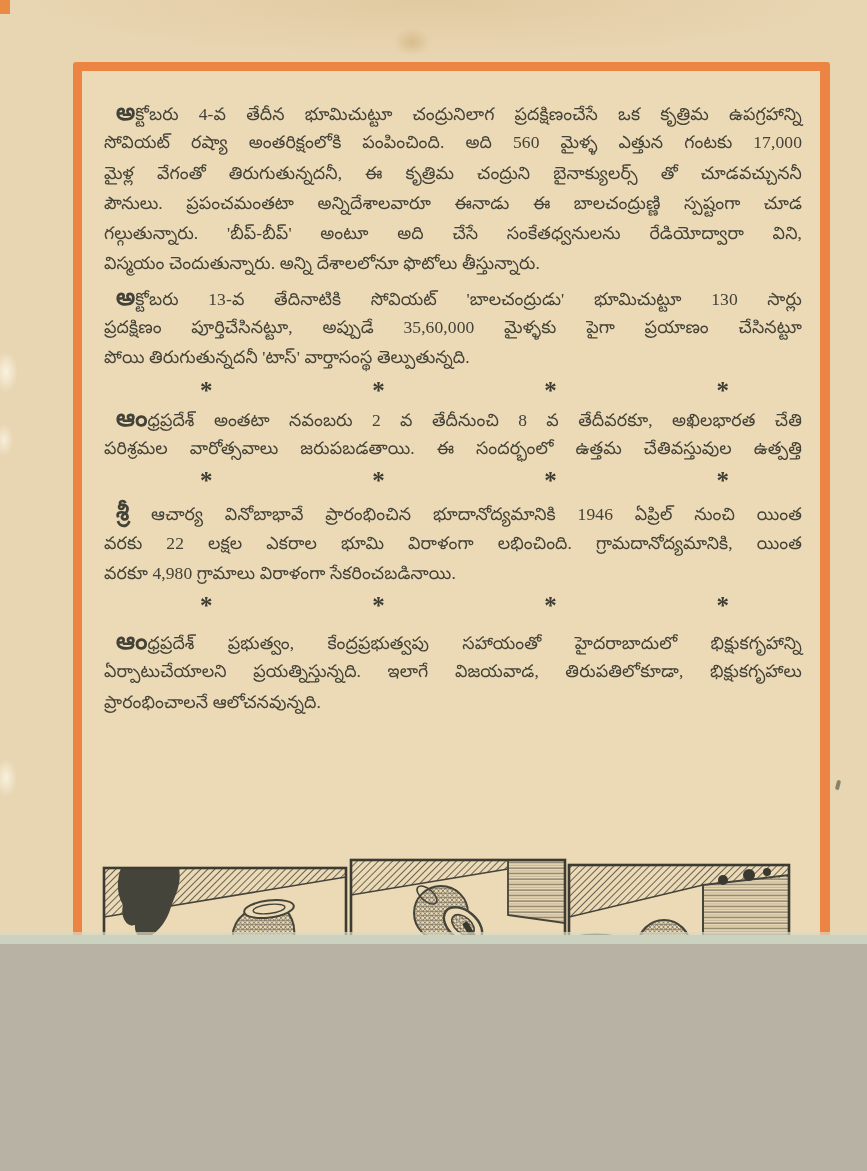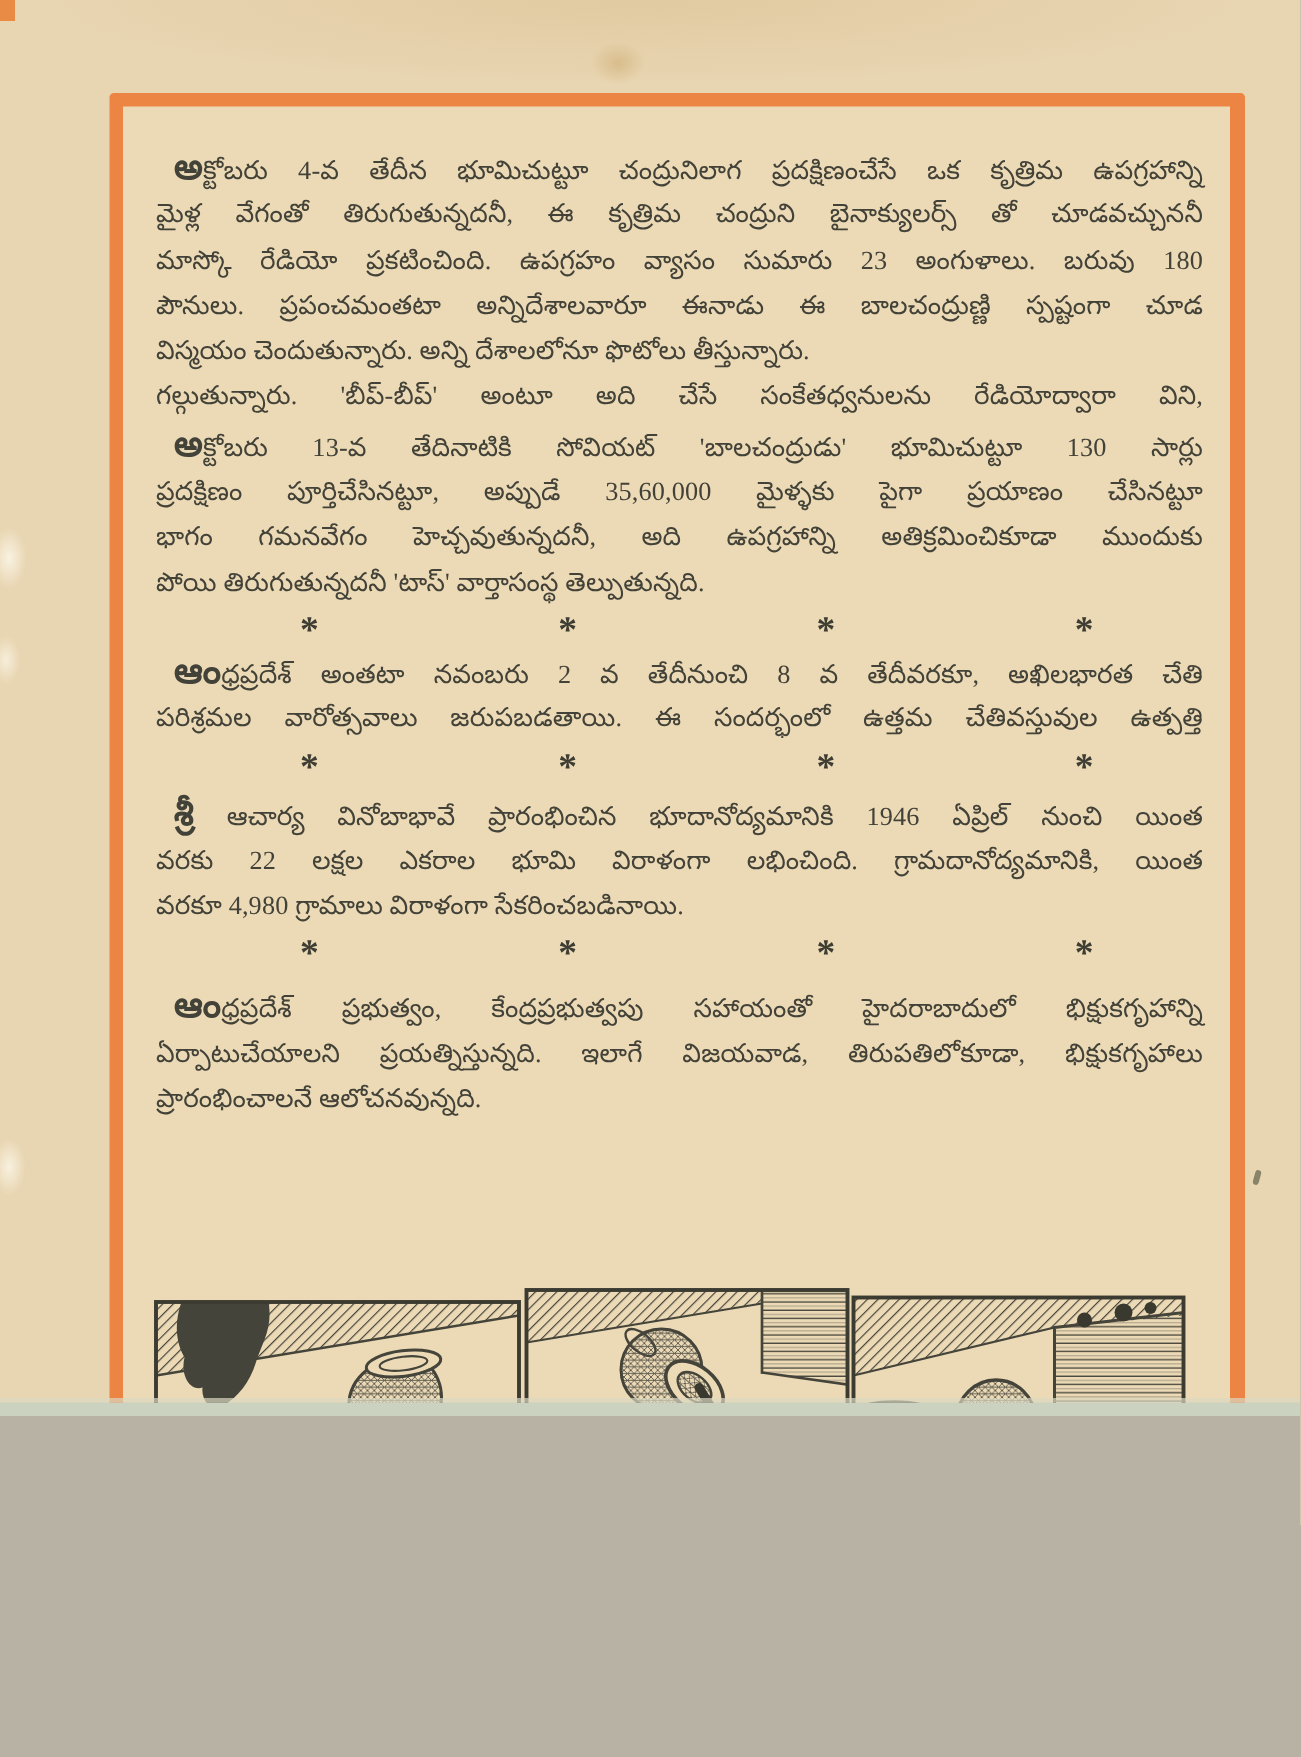--- a/index.html
+++ b/index.html
@@ -48,31 +48,30 @@
 
 <div class="scan">
   <div class="corner-chip"></div>
   <div class="frame"></div>
   <div class="speck"></div>
 
   <div class="text-block">
 
     <div class="para p1">
       <div class="tline first"><span class="pinitial">అ</span><span>క్టోబరు 4-వ తేదీన భూమిచుట్టూ చంద్రునిలాగ ప్రదక్షిణంచేసే ఒక కృత్రిమ ఉపగ్రహాన్ని</span></div>
+      <div class="tline">సోవియట్ రష్యా అంతరిక్షంలోకి పంపించింది. అది 560 మైళ్ళ ఎత్తున గంటకు 17,000</div>
       <div class="tline">మైళ్ల వేగంతో తిరుగుతున్నదనీ, ఈ కృత్రిమ చంద్రుని బైనాక్యులర్స్ తో చూడవచ్చుననీ</div>
-      <div class="tline">మాస్కో రేడియో ప్రకటించింది. ఉపగ్రహం వ్యాసం సుమారు 23 అంగుళాలు. బరువు 180</div>
       <div class="tline">పౌనులు. ప్రపంచమంతటా అన్నిదేశాలవారూ ఈనాడు ఈ బాలచంద్రుణ్ణి స్పష్టంగా చూడ</div>
+      <div class="tline">గల్గుతున్నారు. 'బీప్-బీప్' అంటూ అది చేసే సంకేతధ్వనులను రేడియోద్వారా విని,</div>
       <div class="tline end">విస్మయం చెందుతున్నారు. అన్ని దేశాలలోనూ ఫొటోలు తీస్తున్నారు.</div>
-      <div class="tline">గల్గుతున్నారు. 'బీప్-బీప్' అంటూ అది చేసే సంకేతధ్వనులను రేడియోద్వారా విని,</div>
     </div>
 
     <div class="para p2">
       <div class="tline first"><span class="pinitial">అ</span><span>క్టోబరు 13-వ తేదినాటికి సోవియట్ 'బాలచంద్రుడు' భూమిచుట్టూ 130 సార్లు</span></div>
       <div class="tline">ప్రదక్షిణం పూర్తిచేసినట్టూ, అప్పుడే 35,60,000 మైళ్ళకు పైగా ప్రయాణం చేసినట్టూ</div>
-      <div class="tline">భాగం గమనవేగం హెచ్చవుతున్నదనీ, అది ఉపగ్రహాన్ని అతిక్రమించికూడా ముందుకు</div>
       <div class="tline end">పోయి తిరుగుతున్నదనీ 'టాస్' వార్తాసంస్థ తెల్పుతున్నది.</div>
     </div>
 
     <div class="sep-row">
       <span>*</span>
       <span>*</span>
       <span>*</span>
       <span>*</span>
     </div>
 

